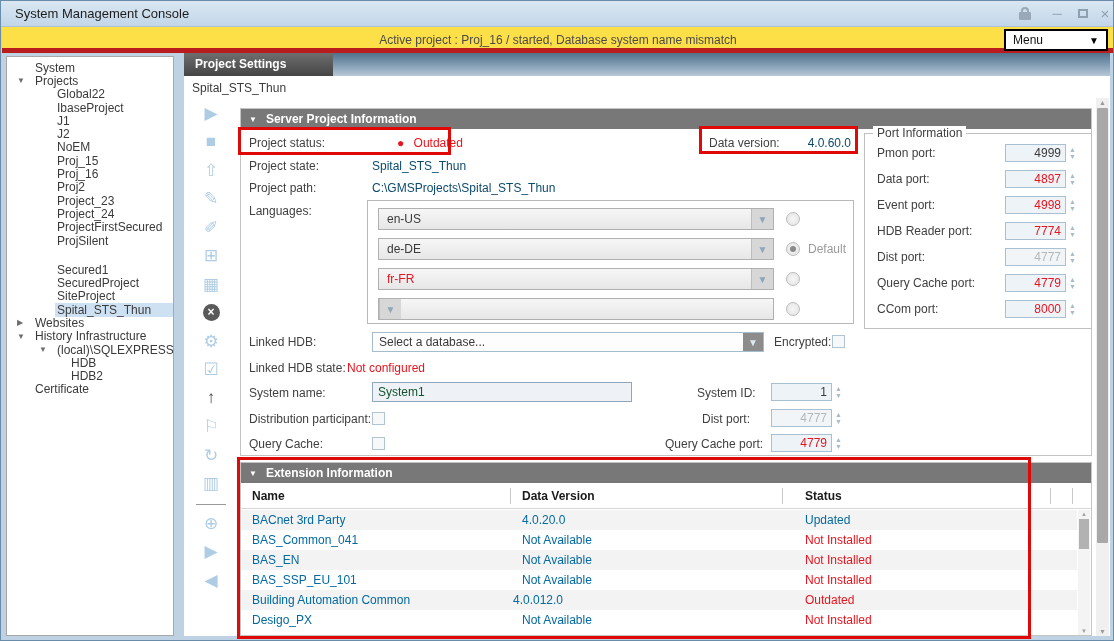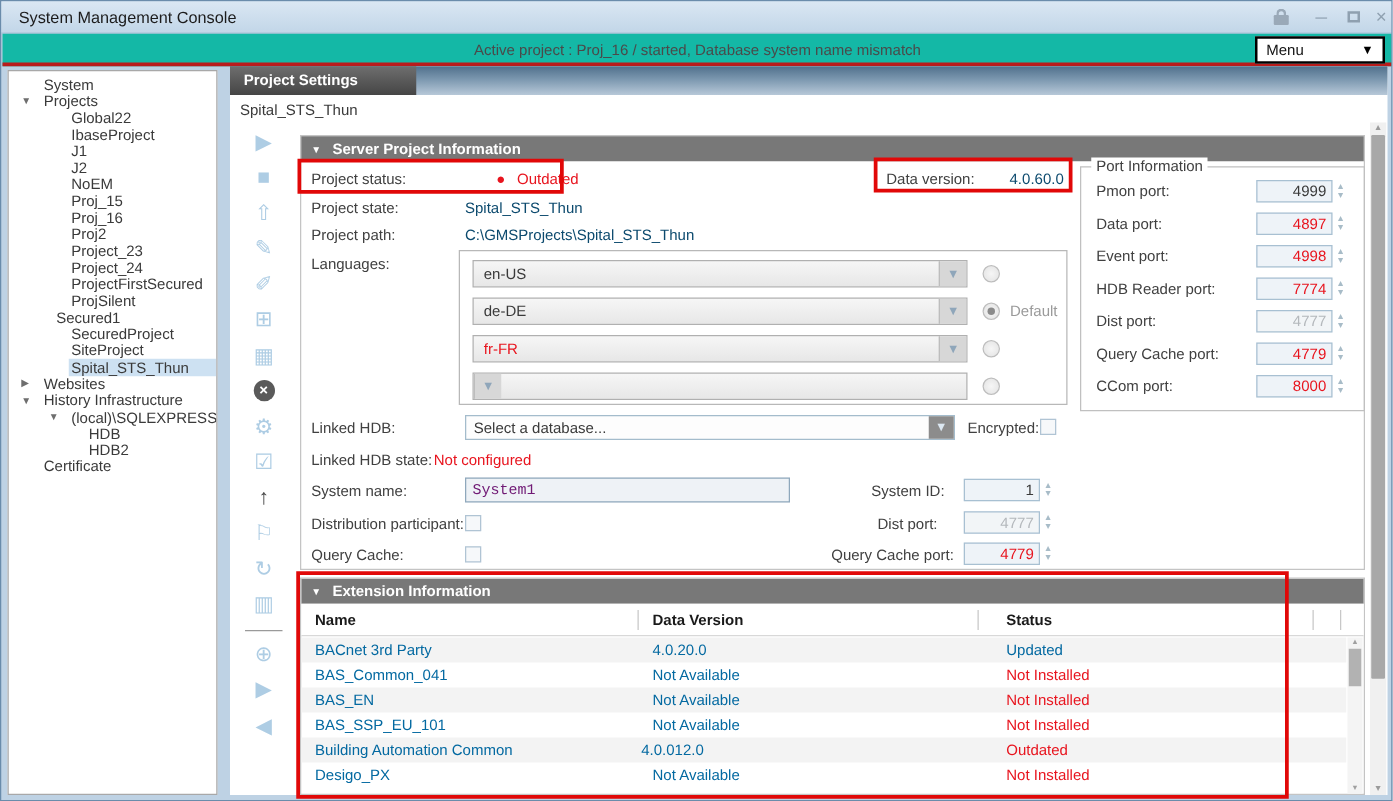--- a/index.html
+++ b/index.html
@@ -9,21 +9,21 @@
 
   
   .titlebar { left:0; top:0; width:1114px; height:26px; background:linear-gradient(180deg,#dae7f3,#c2d6e8); border-bottom:1px solid #aac2d8; }
   .title-text { left:14px; top:5px; font-size:13px; color:#1c1c1c; }
   .winctl { top:6px; width:16px; height:14px; text-align:center; color:#8fa0b0; font-size:13px; line-height:13px; cursor:default; }
   .lock-shackle { left:4px; top:0; width:8px; height:6px; border:2px solid #9aa9b8; border-bottom:none; border-radius:4px 4px 0 0; }
   .lock-body { left:2px; top:5px; width:12px; height:8px; background:#9aa9b8; border-radius:1px; }
   .btn-max span { display:inline-block; width:10px; height:9px; border:2px solid #8fa0b0; margin-top:2px; }
 
   
-  .menubar { left:1px; top:26px; width:1112px; height:26px; background:#14b8a6; border-bottom:3px solid #b91c1c; }
+  .menubar { left:1px; top:26px; width:1112px; height:26px; background:#fde047; border-bottom:5px solid #b91c1c; }
   .active-project { width:100%; top:6px; text-align:center; font-size:12px; color:#4a4a4a; }
   .menu-combo { right:6px; top:2px; width:104px; height:22px; background:#fff; border:2px solid #000; display:flex; align-items:center; justify-content:space-between; padding:0 7px; cursor:pointer; }
   .menu-combo .lbl { font-size:12px; color:#111; }
   .menu-combo .arr { font-size:10px; color:#000; }
 
   
   .sidebar { left:5px; top:55px; width:168px; height:580px; background:#fff; border:1px solid #a8a8a8; overflow:hidden; padding-top:4px; }
   .tree-row { display:flex; align-items:center; height:13.3px; font-size:12px; color:#3a3a3a; cursor:default; }
   .tree-exp { width:18px; flex:0 0 18px; text-align:left; font-size:8px; color:#6e6e6e; padding-left:2px; }
   .tree-lbl { flex:1; white-space:nowrap; padding:0 2px; }
@@ -68,21 +68,21 @@
   .radio { width:14px; height:14px; border-radius:50%; border:1px solid #bdbdbd; background:radial-gradient(#f6f6f6,#e2e2e2); position:absolute; cursor:pointer; }
   .radio.on::after { content:""; position:absolute; left:3px; top:3px; width:6px; height:6px; border-radius:50%; background:#8a8a8a; }
   .radio-lbl { font-size:12px; color:#9a9a9a; }
 
   
   .hdb-combo { height:20px; background:#fdfdfd; border:1px solid #a4bccc; display:flex; align-items:center; cursor:pointer; }
   .hdb-combo .dd-text { flex:1; font-size:12px; color:#3a3a3a; padding-left:6px; }
   .hdb-combo .dd-btn { width:20px; height:100%; background:#8c8c8c; color:#dce8f2; font-size:10px; display:flex; align-items:center; justify-content:center; }
 
   .checkbox { width:13px; height:13px; border:1px solid #b0c4d4; background:#f6f8fa; position:absolute; cursor:pointer; }
-  .txtinput { height:20px; border:1px solid #8fa8bc; background:#eef2f6; font-size:12px; color:#701a75; display:flex; align-items:center; padding-left:5px;font-family:Liberation Mono, monospace; }
+  .txtinput { height:20px; border:1px solid #8fa8bc; background:#eef2f6; font-size:12px; color:#14532d; display:flex; align-items:center; padding-left:5px; }
   .numinput { height:18px; border:1px solid #a8c0d2; background:#eef3f8; font-size:12px; display:flex; align-items:center; justify-content:flex-end; padding-right:4px; color:#3a3a3a; }
   .numinput.off { background:#f2f5f7; }
   .spinner { width:9px; height:18px; display:flex; flex-direction:column; align-items:center; justify-content:center; color:#a8bcc8; font-size:7px; line-height:7px; cursor:pointer; }
 
   
   .fieldset { border:1px solid #c0c0c0; position:absolute; }
   .fieldset .legend { position:absolute; top:-8px; left:8px; background:#fff; padding:0 4px; font-size:12px; color:#404040; }
   .port-row { position:absolute; left:0; width:100%; height:18px; }
   .port-row .flabel { position:absolute; left:12px; top:2px; }
   .port-row .numinput { position:absolute; left:140px; width:61px; }
@@ -173,21 +173,21 @@
         <span class="tree-lbl">Project_24</span>
       </div>
       <div class="tree-row" style="padding-left: 30px;">
         <span class="tree-exp"></span>
         <span class="tree-lbl">ProjectFirstSecured</span>
       </div>
       <div class="tree-row" style="padding-left: 30px;">
         <span class="tree-exp"></span>
         <span class="tree-lbl">ProjSilent</span>
       </div>
-      <div class="tree-row" style="padding-left: 18px;">
+      <div class="tree-row" style="padding-left: 30px; margin-top: 16px;">
         <span class="tree-exp"></span>
         <span class="tree-lbl">Secured1</span>
       </div>
       <div class="tree-row" style="padding-left: 30px;">
         <span class="tree-exp"></span>
         <span class="tree-lbl">SecuredProject</span>
       </div>
       <div class="tree-row" style="padding-left: 30px;">
         <span class="tree-exp"></span>
         <span class="tree-lbl">SiteProject</span>

